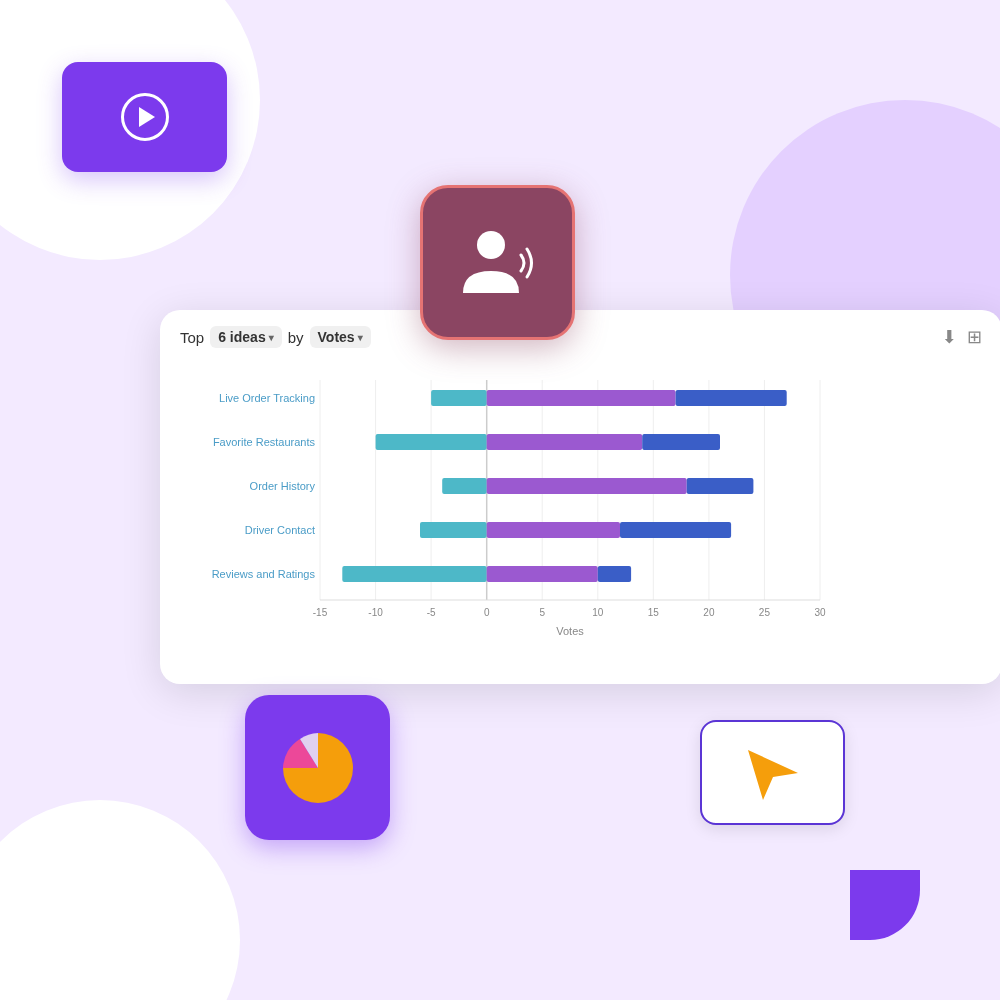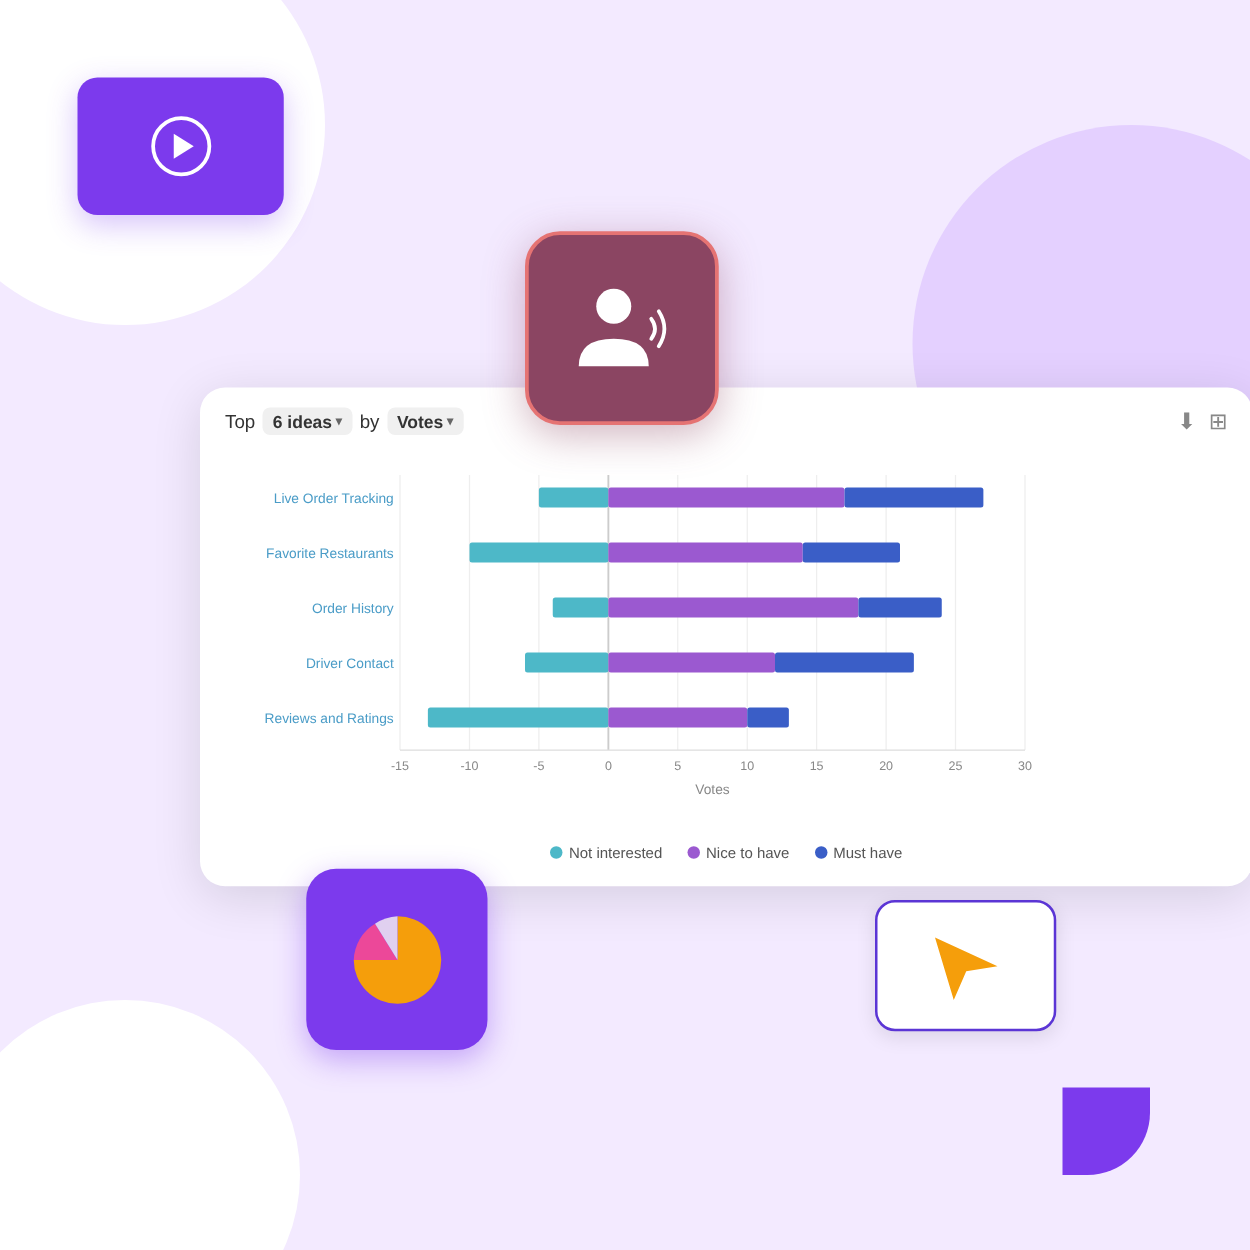--- a/index.html
+++ b/index.html
@@ -345,27 +345,13 @@
       <rect x="306.7" y="162" width="133.3" height="16" fill="#9b59d0" rx="2"></rect>
       <rect x="440" y="162" width="111.1" height="16" fill="#3a5ec7" rx="2"></rect>
 
       <text x="135" y="218" class="bar-label-text" text-anchor="end">Reviews and Ratings</text>
       <rect x="162.3" y="206" width="144.4" height="16" fill="#4db8c8" rx="2"></rect>
       <rect x="306.7" y="206" width="111.1" height="16" fill="#9b59d0" rx="2"></rect>
       <rect x="417.8" y="206" width="33.3" height="16" fill="#3a5ec7" rx="2"></rect>
     </svg>
   </div>
 
-  <div class="legend">
-    <div class="legend-item">
-      <div class="legend-dot" style="background:#4db8c8;"></div>
-      <span>Not interested</span>
-    </div>
-    <div class="legend-item">
-      <div class="legend-dot" style="background:#9b59d0;"></div>
-      <span>Nice to have</span>
-    </div>
-    <div class="legend-item">
-      <div class="legend-dot" style="background:#3a5ec7;"></div>
-      <span>Must have</span>
-    </div>
-  </div>
 </div>
 
 </body></html>

